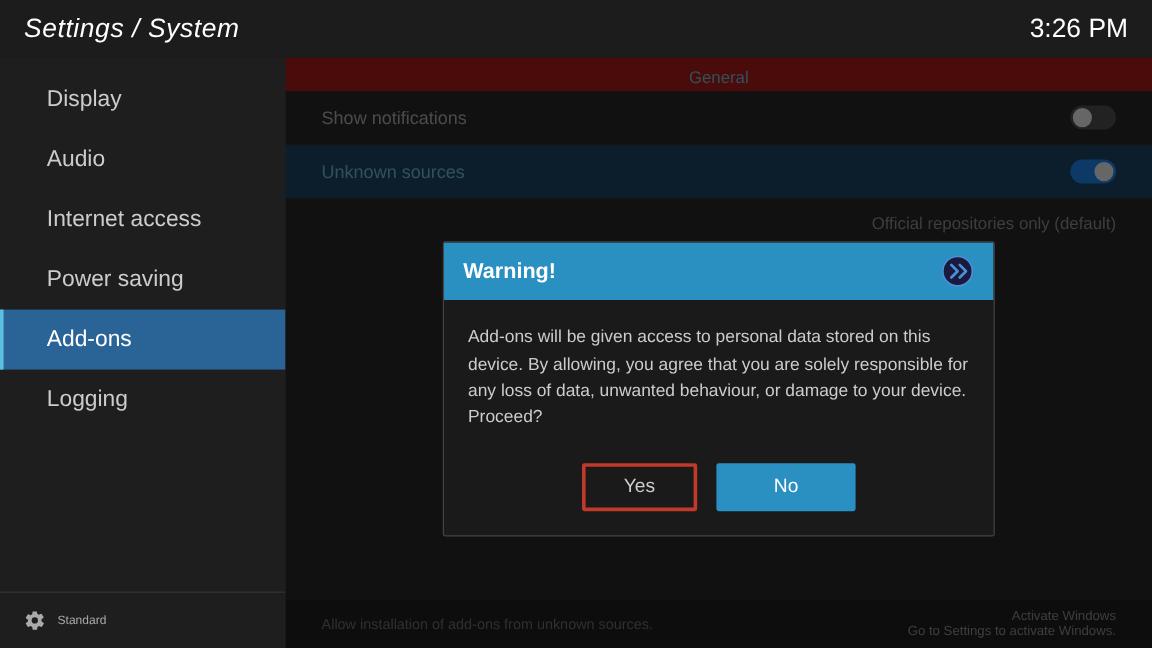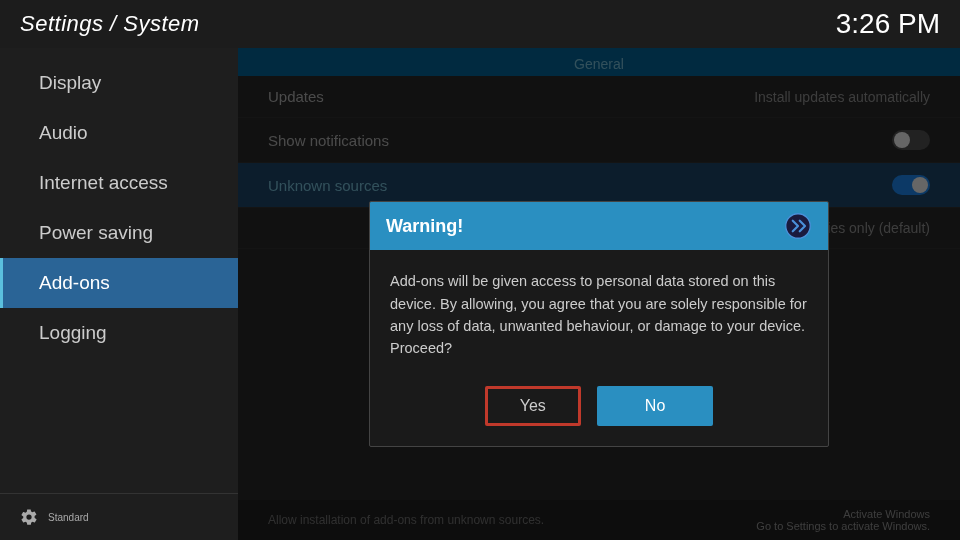--- a/index.html
+++ b/index.html
@@ -25,21 +25,21 @@
       height: 48px;
       flex-shrink: 0;
     }
     .header-title {
       font-size: 22px;
       font-weight: 300;
       letter-spacing: 0.5px;
       font-style: italic;
     }
     .header-time {
-      font-size: 28px;
+      font-size: 22px;
       font-weight: 300;
     }
 
     
     .main {
       display: flex;
       flex: 1;
       overflow: hidden;
     }
 
@@ -101,21 +101,21 @@
       padding: 0;
       overflow: hidden;
     }
 
     
     .section-header {
       text-align: center;
       color: #7ec8e3;
       font-size: 14px;
       padding: 8px 0 4px 0;
-      background: #0369a1;
+      background: #b91c1c;
     }
 
     
     .settings-list {
       background: #2b2b2b;
     }
 
     .setting-row {
       display: flex;
       align-items: center;
@@ -311,24 +311,20 @@
       <span>Standard</span>
     </div>
   </div>
 
   <div class="content">
     <div class="content-inner">
       <div class="section-header">General</div>
 
       <div class="settings-list">
 
-        <div class="setting-row">
-          <span class="setting-row-label">Updates</span>
-          <span class="setting-value">Install updates automatically</span>
-        </div>
 
         <div class="setting-row">
           <span class="setting-row-label">Show notifications</span>
           <div class="toggle off">
             <div class="toggle-thumb"></div>
           </div>
         </div>
 
         <div class="setting-row highlighted">
           <span class="setting-row-label">Unknown sources</span>

